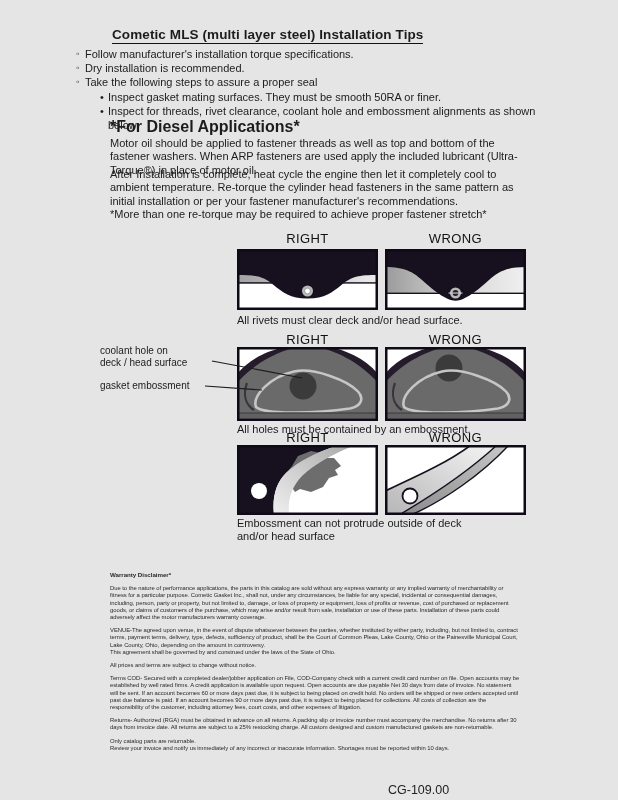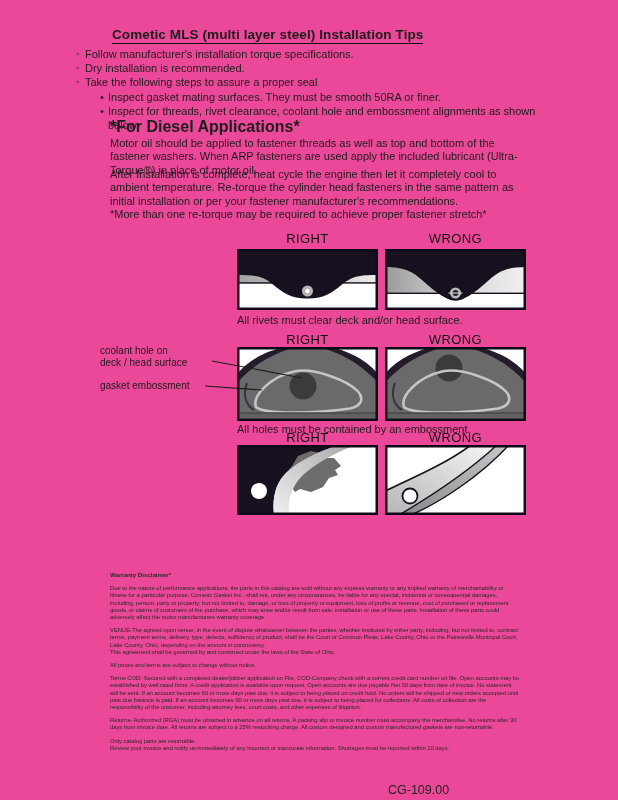--- a/index.html
+++ b/index.html
@@ -1,16 +1,16 @@
 <!DOCTYPE html>
 <html><head>
 <meta charset="utf-8">
 <style>
   html,body{margin:0;padding:0;background:#ffffff;}
-  .page{position:relative;width:618px;height:800px;background:#ec4899;overflow:hidden;
+  .page{position:relative;width:618px;height:800px;background:#e5e5e5;overflow:hidden;
         font-family:"Liberation Sans",sans-serif;color:#1c1c1c;}
   .abs{position:absolute;}
   .title{font-size:13.5px;font-weight:bold;border-bottom:1.6px solid #111;padding-bottom:1px;
          display:inline-block;letter-spacing:.1px;}
   .bullets{font-size:11px;line-height:14.2px;}
   .bullet-row{display:flex;}
   .bullet-glyph{width:9px;flex:0 0 9px;font-size:10px;}
   .sub{margin-left:24px;}
   .sub .bullet-glyph{font-size:11px;width:8px;flex:0 0 8px;}
   .h2{font-size:16px;font-weight:bold;}
@@ -191,20 +191,21 @@
       </defs>
       <rect x="0" y="0" width="141" height="70" fill="#ffffff"></rect>
       <path d="M0,46 C30,32 62,18 86,0 H112 C84,26 48,50 14,70 H0 Z" fill="url(#g4)"></path>
       <path d="M0,46 C30,32 62,18 86,0" stroke="#17101f" stroke-width="1.6" fill="none"></path>
       <path d="M14,70 C48,50 84,26 112,0 H124 C96,30 58,56 26,70 Z" fill="url(#g5)" stroke="#17101f" stroke-width="1.4"></path>
       <circle cx="25" cy="51" r="7.5" fill="#ffffff" stroke="#17101f" stroke-width="1.8"></circle>
       <rect x="1.25" y="1.25" width="138.5" height="67.5" fill="none" stroke="#100a18" stroke-width="2.5"></rect>
     </svg>
   </div>
 
+  <div class="abs caption" style="left:237px;top:517px;width:235px;">Embossment can not protrude outside of deck and/or head surface</div>
 
   <div class="abs disc" style="left:110px;top:571px;">
     <div class="dhead">Warranty Disclaimer*</div>
     <p>Due to the nature of performance applications, the parts in this catalog are sold without any express warranty or any implied warranty of merchantability or fitness for a particular purpose.  Cometic Gasket Inc., shall not, under any circumstances, be liable for any special, incidental or consequential damages, including, person, party or property, but not limited to, damage, or loss of property or equipment, loss of profits or revenue, cost of purchased or replacement goods, or claims of customers of the purchase, which may arise and/or result from sale, installation or use of these parts.  Installation of these parts could adversely affect the motor manufacturers warranty coverage.</p>
     <p class="tight">VENUE-The agreed upon venue, in the event of dispute whatsoever between the parties, whether instituted by either party, including, but not limited to, contract terms, payment terms, delivery, type, defects, sufficiency of product, shall be the Court of Common Pleas, Lake County, Ohio or the Painesville Municipal Court, Lake County, Ohio, depending on the amount in controversy.</p>
     <p>This agreement shall be governed by and construed under the laws of the State of Ohio.</p>
     <p>All prices and terms are subject to change without notice.</p>
     <p>Terms COD- Secured with a completed dealer/jobber application on File, COD-Company check with a current credit card number on file.  Open accounts may be established by well rated firms.  A credit application is available upon request.  Open accounts are due payable Net 30 days from date of invoice.  No statement will be sent.  If an account becomes 60 or more days past due, it is subject to being placed on credit hold.  No orders will be shipped or new orders accepted until past due balance is paid.  If an account becomes 90 or more days past due, it is subject to being placed for collections.  All costs of collection are the responsibility of the customer, including attorney fees, court costs, and other expenses of litigation.</p>
     <p>Returns- Authorized (RGA) must be obtained in advance on all returns.  A packing slip or invoice number must accompany the merchandise.  No returns after 30 days from invoice date.  All returns are subject to a 25% restocking charge.  All custom designed and custom manufactured gaskets are non-returnable.</p>
     <p class="tight">Only catalog parts are returnable.</p>

